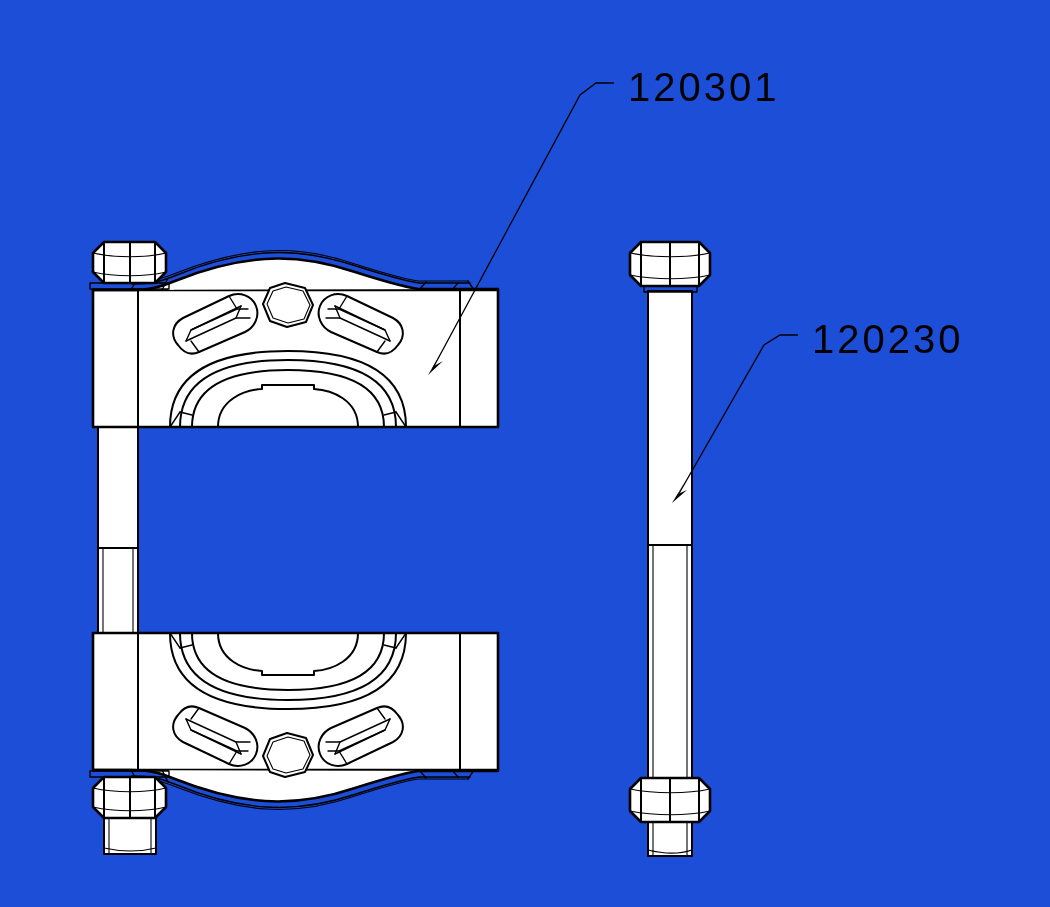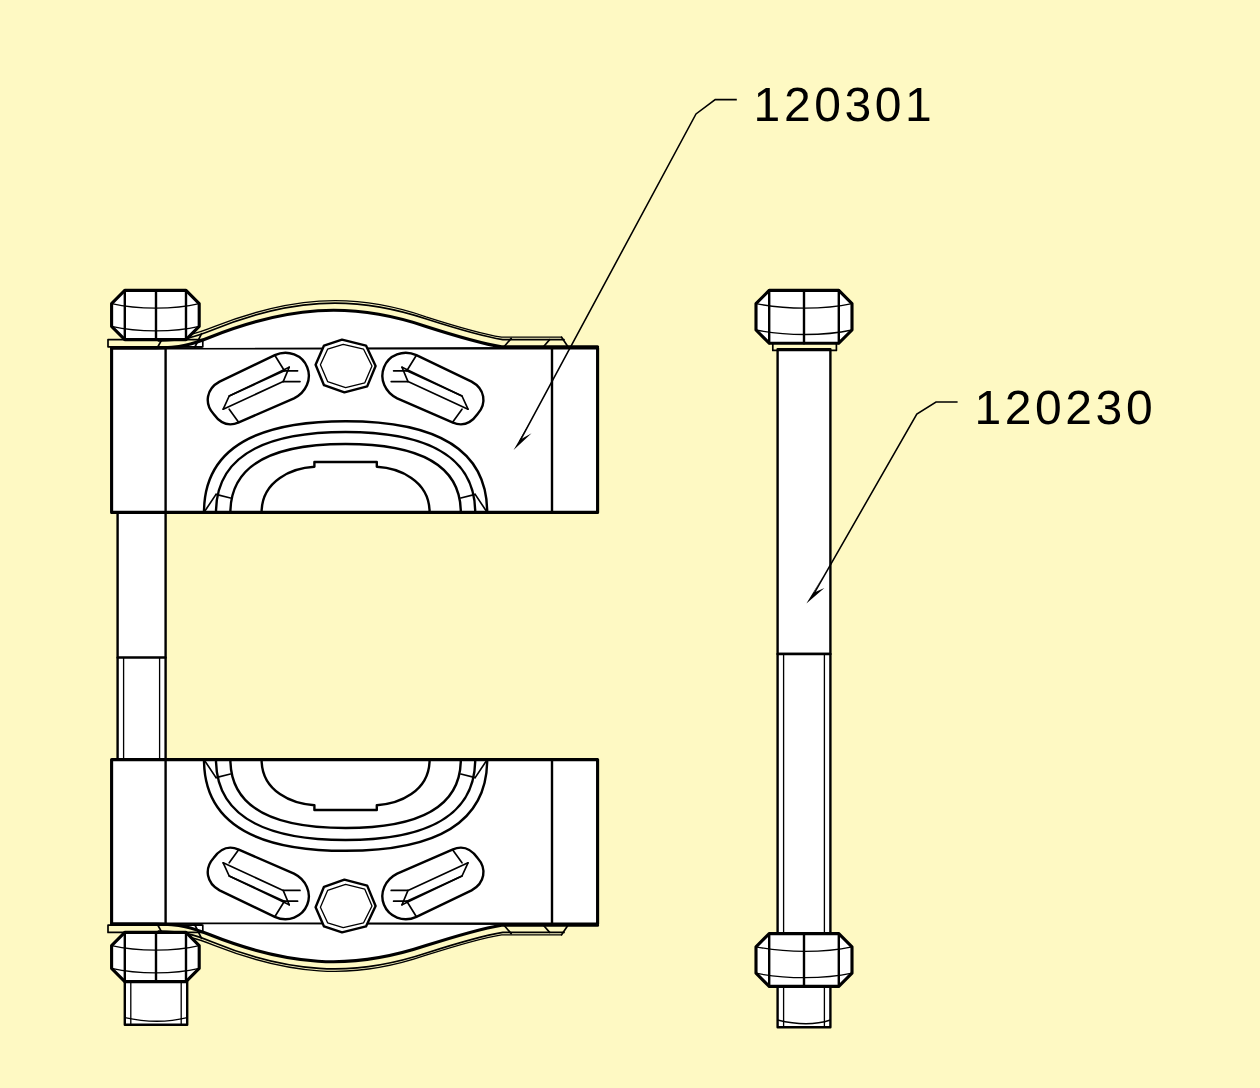--- a/index.html
+++ b/index.html
@@ -8,21 +8,21 @@
     padding: 0;
     background: #ffffff;
   }
   body {
     font-family: "Liberation Sans", sans-serif;
   }
   #drawing-root {
     position: relative;
     width: 1050px;
     height: 907px;
-    background: #fef9c3;
+    background: #1d4ed8;
     overflow: hidden;
   }
   #drawing-svg {
     display: block;
     width: 1050px;
     height: 907px;
   }
   .ln {
     fill: none;
     stroke: #000000;

